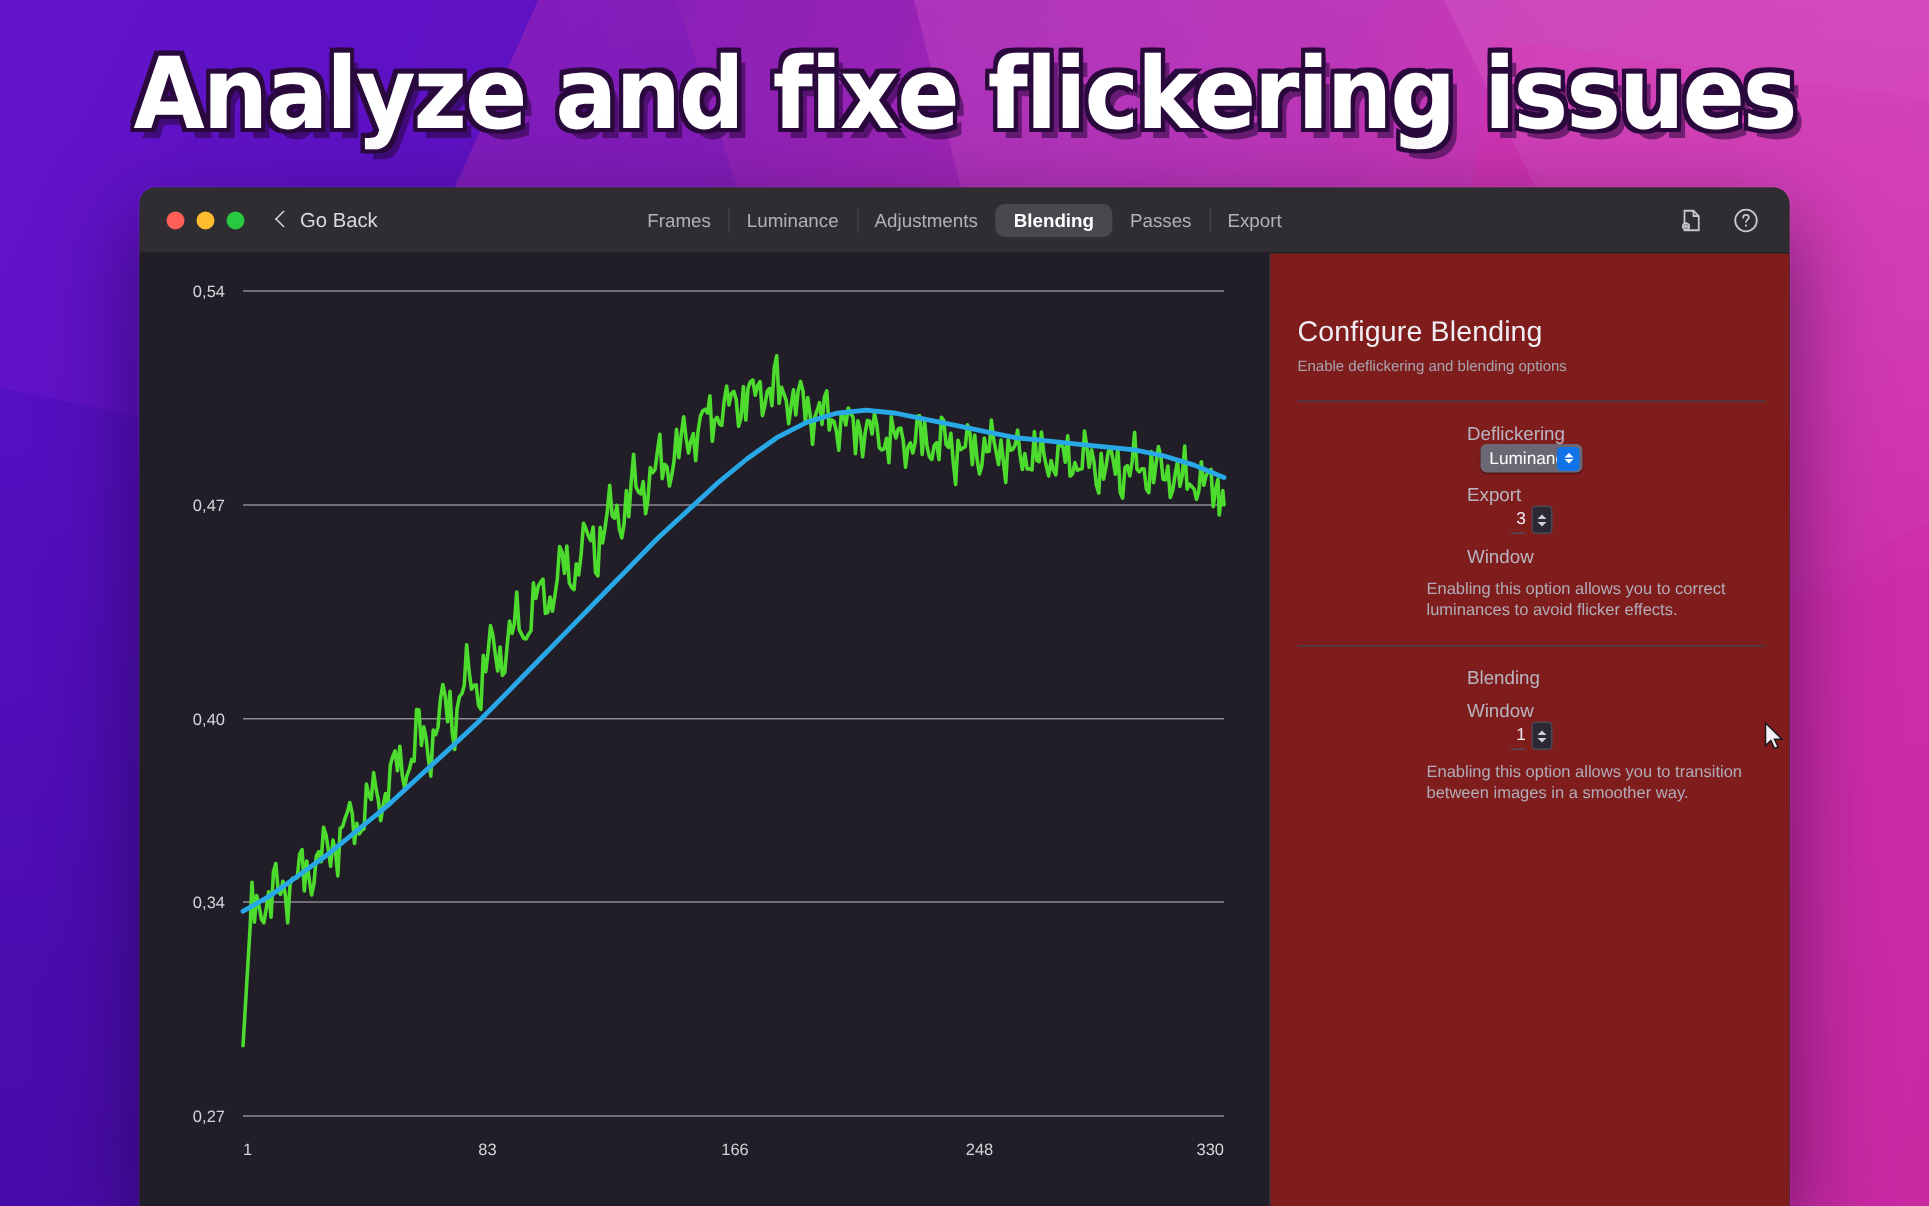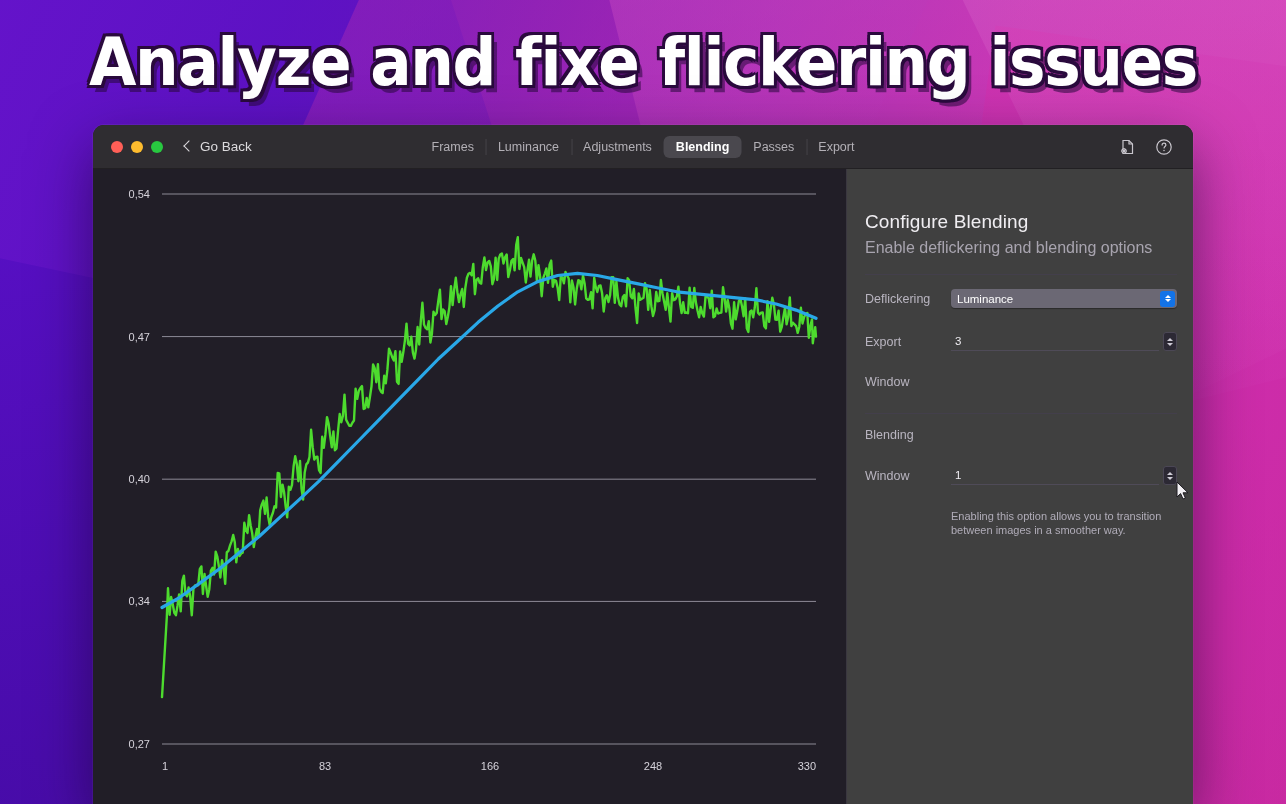--- a/index.html
+++ b/index.html
@@ -189,42 +189,43 @@
     fill: #d5d2da;
     font-family: "Liberation Sans", sans-serif;
   }
   .gridline { stroke: #8d8a96; stroke-width: 1; }
 
   
   #panel {
     position: relative;
     flex: 1;
     padding: 42px 16px 0 18px;
-    background: #404040;
+    background: #7f1d1d;
   }
   #panel-title {
     font-size: 19px;
     color: #f0eef2;
     font-weight: normal;
     letter-spacing: .1px;
   }
   #panel-subtitle {
     margin-top: 6px;
-    font-size: 16px;
+    font-size: 10px;
     color: #a8a4af;
   }
   .divider {
     height: 1px;
     background: #433f4b;
     margin: 17px 0 14px 0;
   }
   .row {
     display: flex;
     align-items: center;
-    margin-bottom: 24px;
+    margin-bottom: 8px;
+    flex-direction: column;
   }
   .row-label {
     width: 86px;
     flex: none;
     font-size: 12.5px;
     color: #b9b5c0;
   }
   .field { flex: 1; position: relative; display: flex; align-items: center; }
 
   
@@ -419,20 +420,21 @@
             <span class="step-up"></span>
             <span class="step-dn"></span>
           </div>
         </div>
       </div>
 
       <div class="row">
         <div class="row-label">Window</div>
       </div>
 
+      <div class="hint">Enabling this option allows you to correct luminances to avoid flicker effects.</div>
 
       <div class="divider section-gap"></div>
 
       <div class="row">
         <div class="row-label">Blending</div>
       </div>
 
       <div class="row">
         <div class="row-label">Window</div>
         <div class="field">

